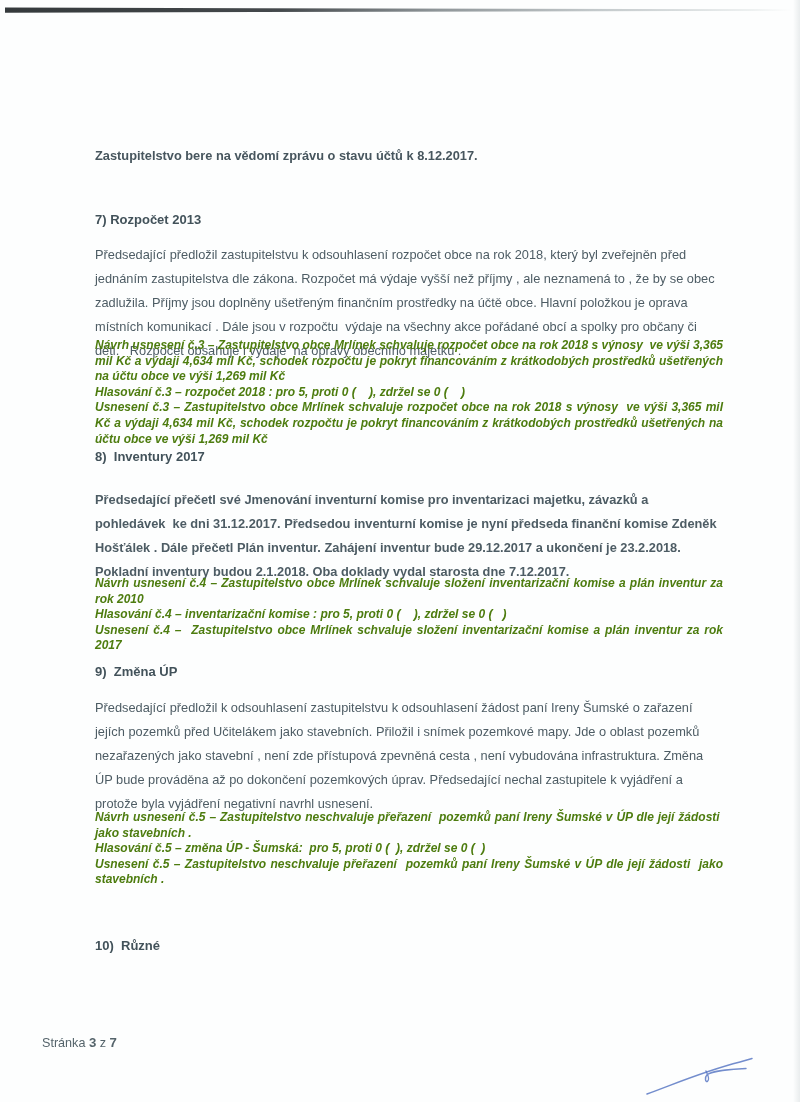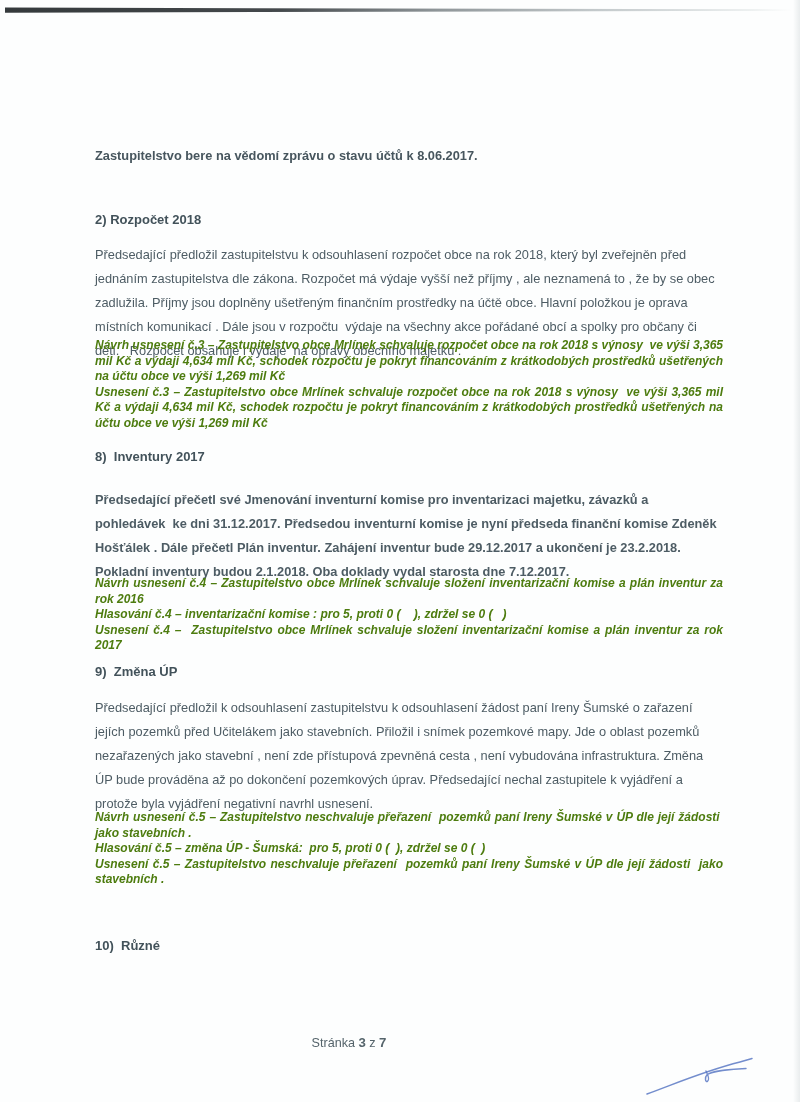--- a/index.html
+++ b/index.html
@@ -44,48 +44,49 @@
   .p101{ top: 945px; }
 
   .resolution { font-size: 12px; line-height: 15.6px; font-weight: 700; font-style: italic; color: #4d7c0f; }
   .resolution p { text-align: justify; }
   .r3 { top: 338px; }
   .r4 { top: 576px; }
   .r5 { top: 810px; }
 
   .footer {
     top: 1035px; left: 0; width: 656px;
-    text-align: center; font-size: 12.6px; color: #55646b;
+    font-size: 12.6px; color: #55646b;
     padding-left: 42px; box-sizing: border-box;
   }
   .footer .pg-num { font-weight: 700; font-size: 13.2px; }
 
   .signature { position: absolute; left: 644px; top: 1054px; width: 112px; height: 44px; }
 </style>
 </head>
 <body>
 
 <div class="page">
 
   <div class="scan-edge"></div>
   <div class="scan-edge-right"></div>
 
-  <p class="abs note">Zastupitelstvo bere na vědomí zprávu o stavu účtů k 8.06.2017.</p>
+  <p class="abs note">Zastupitelstvo bere na vědomí zprávu o stavu účtů k 8.12.2017.</p>
 
-  <h2 class="abs heading h7">2) Rozpočet 2018</h2>
+  <h2 class="abs heading h7">7) Rozpočet 2013</h2>
   <p class="abs body-text p7">Předsedající předložil zastupitelstvu k odsouhlasení rozpočet obce na rok 2018, který byl zveřejněn před jednáním zastupitelstva dle zákona. Rozpočet má výdaje vyšší než příjmy , ale neznamená to , že by se obec zadlužila. Příjmy jsou doplněny ušetřeným finančním prostředky na účtě obce. Hlavní položkou je oprava místních komunikací . Dále jsou v rozpočtu&nbsp; výdaje na všechny akce pořádané obcí a spolky pro občany či děti.&nbsp;&nbsp; Rozpočet obsahuje i výdaje&nbsp; na opravy obecního majetku .</p>
   <div class="abs resolution r3">
     <p>Návrh usnesení č.3 – Zastupitelstvo obce Mrlínek schvaluje rozpočet obce na rok 2018 s výnosy&nbsp; ve výši 3,365 mil Kč a výdaji 4,634 mil Kč, schodek rozpočtu je pokryt financováním z krátkodobých prostředků ušetřených na účtu obce ve výši 1,269 mil Kč</p>
+    <p>Hlasování č.3 – rozpočet 2018 : pro 5, proti 0 (&nbsp;&nbsp;&nbsp;&nbsp;), zdržel se 0 (&nbsp;&nbsp;&nbsp;&nbsp;)</p>
     <p>Usnesení č.3 – Zastupitelstvo obce Mrlínek schvaluje rozpočet obce na rok 2018 s výnosy&nbsp; ve výši 3,365 mil Kč a výdaji 4,634 mil Kč, schodek rozpočtu je pokryt financováním z krátkodobých prostředků ušetřených na účtu obce ve výši 1,269 mil Kč</p>
   </div>
 
   <h2 class="abs heading h8">8)&nbsp; Inventury 2017</h2>
   <p class="abs body-text p8">Předsedající přečetl své Jmenování inventurní komise pro inventarizaci majetku, závazků a pohledávek&nbsp; ke dni 31.12.2017. Předsedou inventurní komise je nyní předseda finanční komise Zdeněk Hošťálek . Dále přečetl Plán inventur. Zahájení inventur bude 29.12.2017 a ukončení je 23.2.2018. Pokladní inventury budou 2.1.2018. Oba doklady vydal starosta dne 7.12.2017.</p>
   <div class="abs resolution r4">
-    <p>Návrh usnesení č.4 – Zastupitelstvo obce Mrlínek schvaluje složení inventarizační komise a plán inventur za rok 2016</p>
+    <p>Návrh usnesení č.4 – Zastupitelstvo obce Mrlínek schvaluje složení inventarizační komise a plán inventur za rok 2010</p>
     <p>Hlasování č.4 – inventarizační komise : pro 5, proti 0 (&nbsp;&nbsp;&nbsp;&nbsp;), zdržel se 0 (&nbsp;&nbsp;&nbsp;)</p>
     <p>Usnesení č.4 –&nbsp; Zastupitelstvo obce Mrlínek schvaluje složení inventarizační komise a plán inventur za rok 2017</p>
   </div>
 
   <h2 class="abs heading h9">9)&nbsp; Změna ÚP</h2>
   <p class="abs body-text p9">Předsedající předložil k odsouhlasení zastupitelstvu k odsouhlasení žádost paní Ireny Šumské o zařazení jejích pozemků před Učitelákem jako stavebních. Přiložil i snímek pozemkové mapy. Jde o oblast pozemků nezařazených jako stavební , není zde přístupová zpevněná cesta , není vybudována infrastruktura. Změna ÚP bude prováděna až po dokončení pozemkových úprav. Předsedající nechal zastupitele k vyjádření a protože byla vyjádření negativní navrhl usnesení.</p>
   <div class="abs resolution r5">
     <p>Návrh usnesení č.5 – Zastupitelstvo neschvaluje přeřazení&nbsp; pozemků paní Ireny Šumské v ÚP dle její žádosti&nbsp; jako stavebních .</p>
     <p>Hlasování č.5 – změna ÚP - Šumská:&nbsp; pro 5, proti 0 (&nbsp;&nbsp;), zdržel se 0 (&nbsp;&nbsp;)</p>
     <p>Usnesení č.5 – Zastupitelstvo neschvaluje přeřazení&nbsp; pozemků paní Ireny Šumské v ÚP dle její žádosti&nbsp; jako stavebních .</p>

